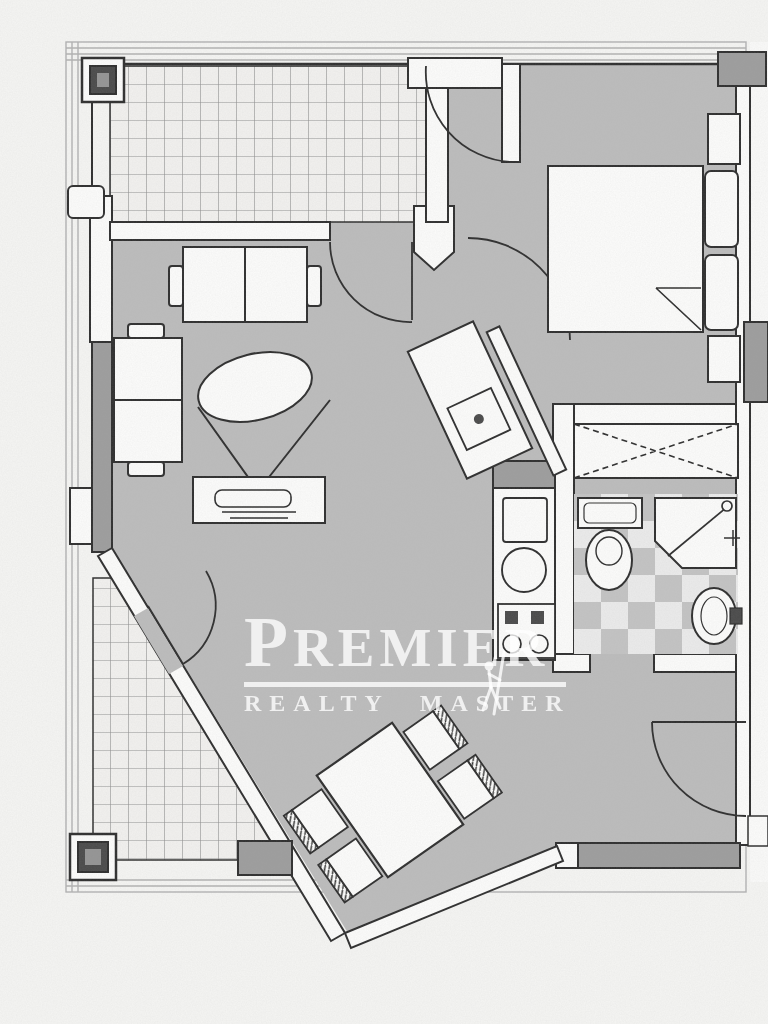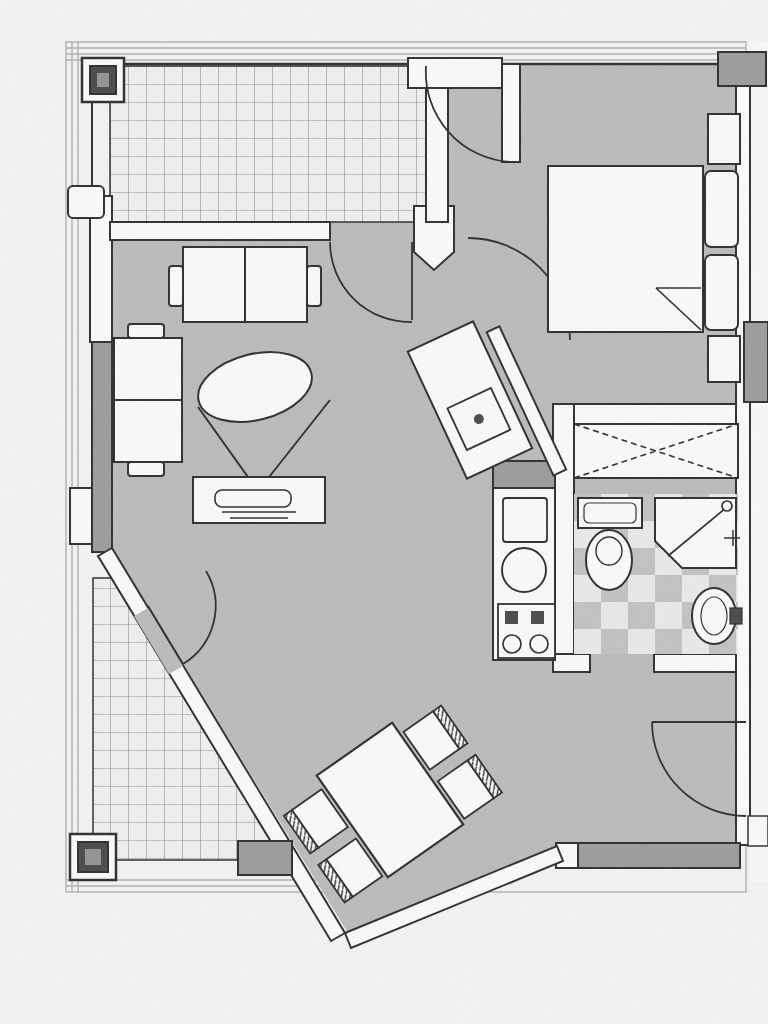--- a/index.html
+++ b/index.html
@@ -241,14 +241,32 @@
     <g>
       <rect x="476" y="812" width="10" height="46" fill="url(#hatch)"></rect>
           <rect x="440" y="812" width="36" height="46"></rect>
     </g>
     <rect x="344" y="738" width="92" height="124" stroke-width="2.2"></rect>
   </g>
 
   <rect x="0" y="0" width="768" height="1024" filter="url(#grain)" opacity="0.14"></rect>
 </svg>
 
-
+<div class="wm">
+  <div class="wm-title"><span class="initial">P</span><span>REMIER</span></div>
+  <div class="wm-rule"></div>
+  <div class="wm-sub">
+    <span>REALTY</span>
+    <span>MASTER</span>
+  </div>
+  <svg class="wm-figure" width="34" height="66" viewBox="0 0 34 66">
+    <g stroke="rgba(255,255,255,0.8)" stroke-width="3" fill="none" stroke-linecap="round">
+      <line x1="26" y1="2" x2="16" y2="64"></line>
+      <circle cx="11" cy="16" r="4.5" fill="rgba(255,255,255,0.8)" stroke="none"></circle>
+      <line x1="11" y1="21" x2="13" y2="37"></line>
+      <line x1="13" y1="37" x2="5" y2="60"></line>
+      <line x1="13" y1="37" x2="22" y2="58"></line>
+      <line x1="11" y1="24" x2="22" y2="30"></line>
+    </g>
+  </svg>
 </div>
 
+</div>
+
 </body></html>

